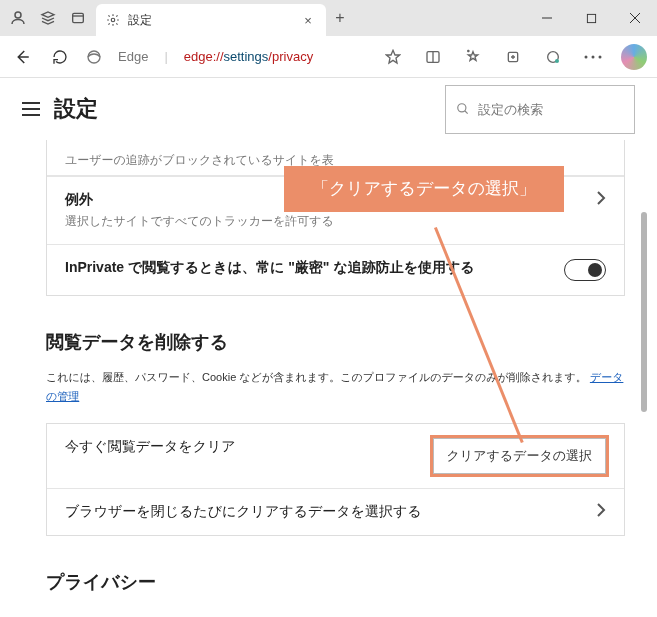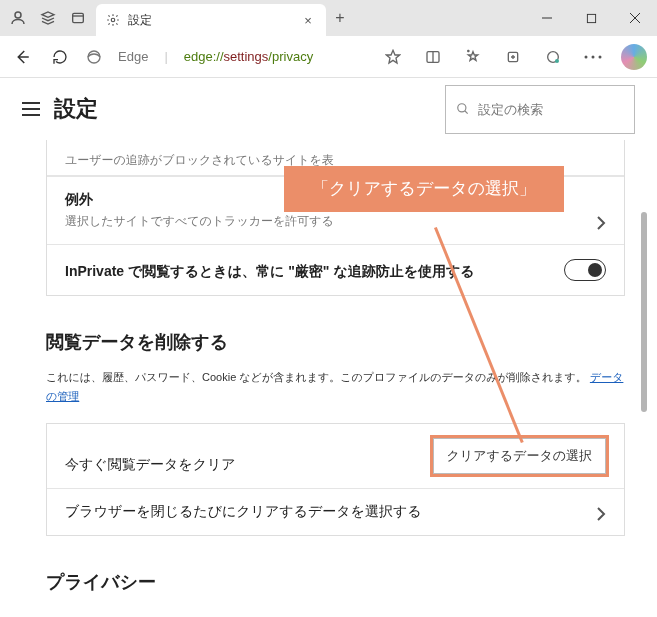--- a/index.html
+++ b/index.html
@@ -55,22 +55,22 @@
     .tbtn { width: 24px; height: 24px; display: flex; align-items: center; justify-content: center; color: #555; }
     .address {
       display: flex;
       align-items: center;
       gap: 16px;
       color: #666;
       font-size: 13px;
     }
     .address .edge-label { color: #777; }
     .address .sep { color: #ccc; }
-    .address .url-dark { color: #7f1d1d; }
-    .address .url-light { color: #4d7c0f; }
+    .address .url-dark { color: #0c4a6e; }
+    .address .url-light { color: #b91c1c; }
     .tool-right { margin-left: auto; display: flex; align-items: center; gap: 16px; }
     .copilot {
       width: 26px; height: 26px; border-radius: 50%;
       background: conic-gradient(#4a9ee0, #7cc45c, #e07aa5, #4a9ee0);
       opacity: 0.85;
     }
 
     
     .settings-header {
       height: 62px;
@@ -125,21 +125,21 @@
       border: 1px solid #ddd;
       margin: 0 22px 0 46px;
       background: #fff;
     }
     .card-top-cut {
       border-top: none;
     }
     .row {
       padding: 14px 18px;
       display: flex;
-      align-items: flex-end;
+      align-items: flex-start;
       gap: 14px;
     }
     .row + .row { border-top: 1px solid #e5e5e5; }
     .row-body { flex: 1; }
     .row-title { font-size: 14px; color: #222; font-weight: 500; }
     .row-title.bold { font-weight: 600; }
     .row-sub { font-size: 12px; color: #777; margin-top: 4px; }
 
     .chev { color: #555; }
 

